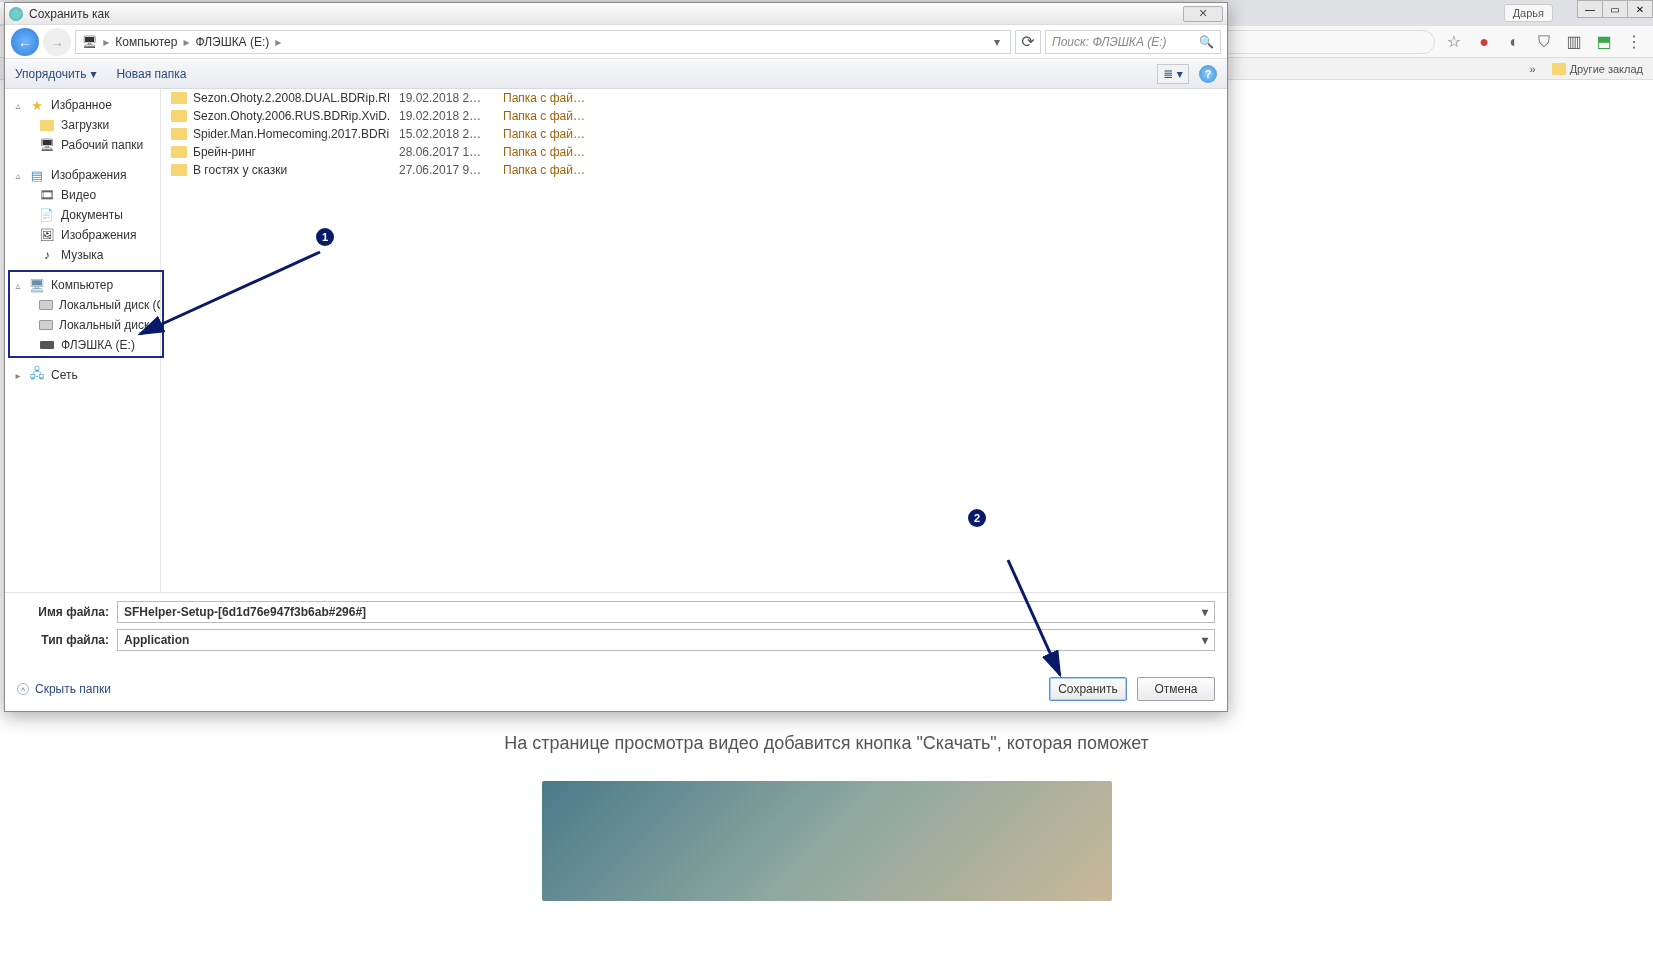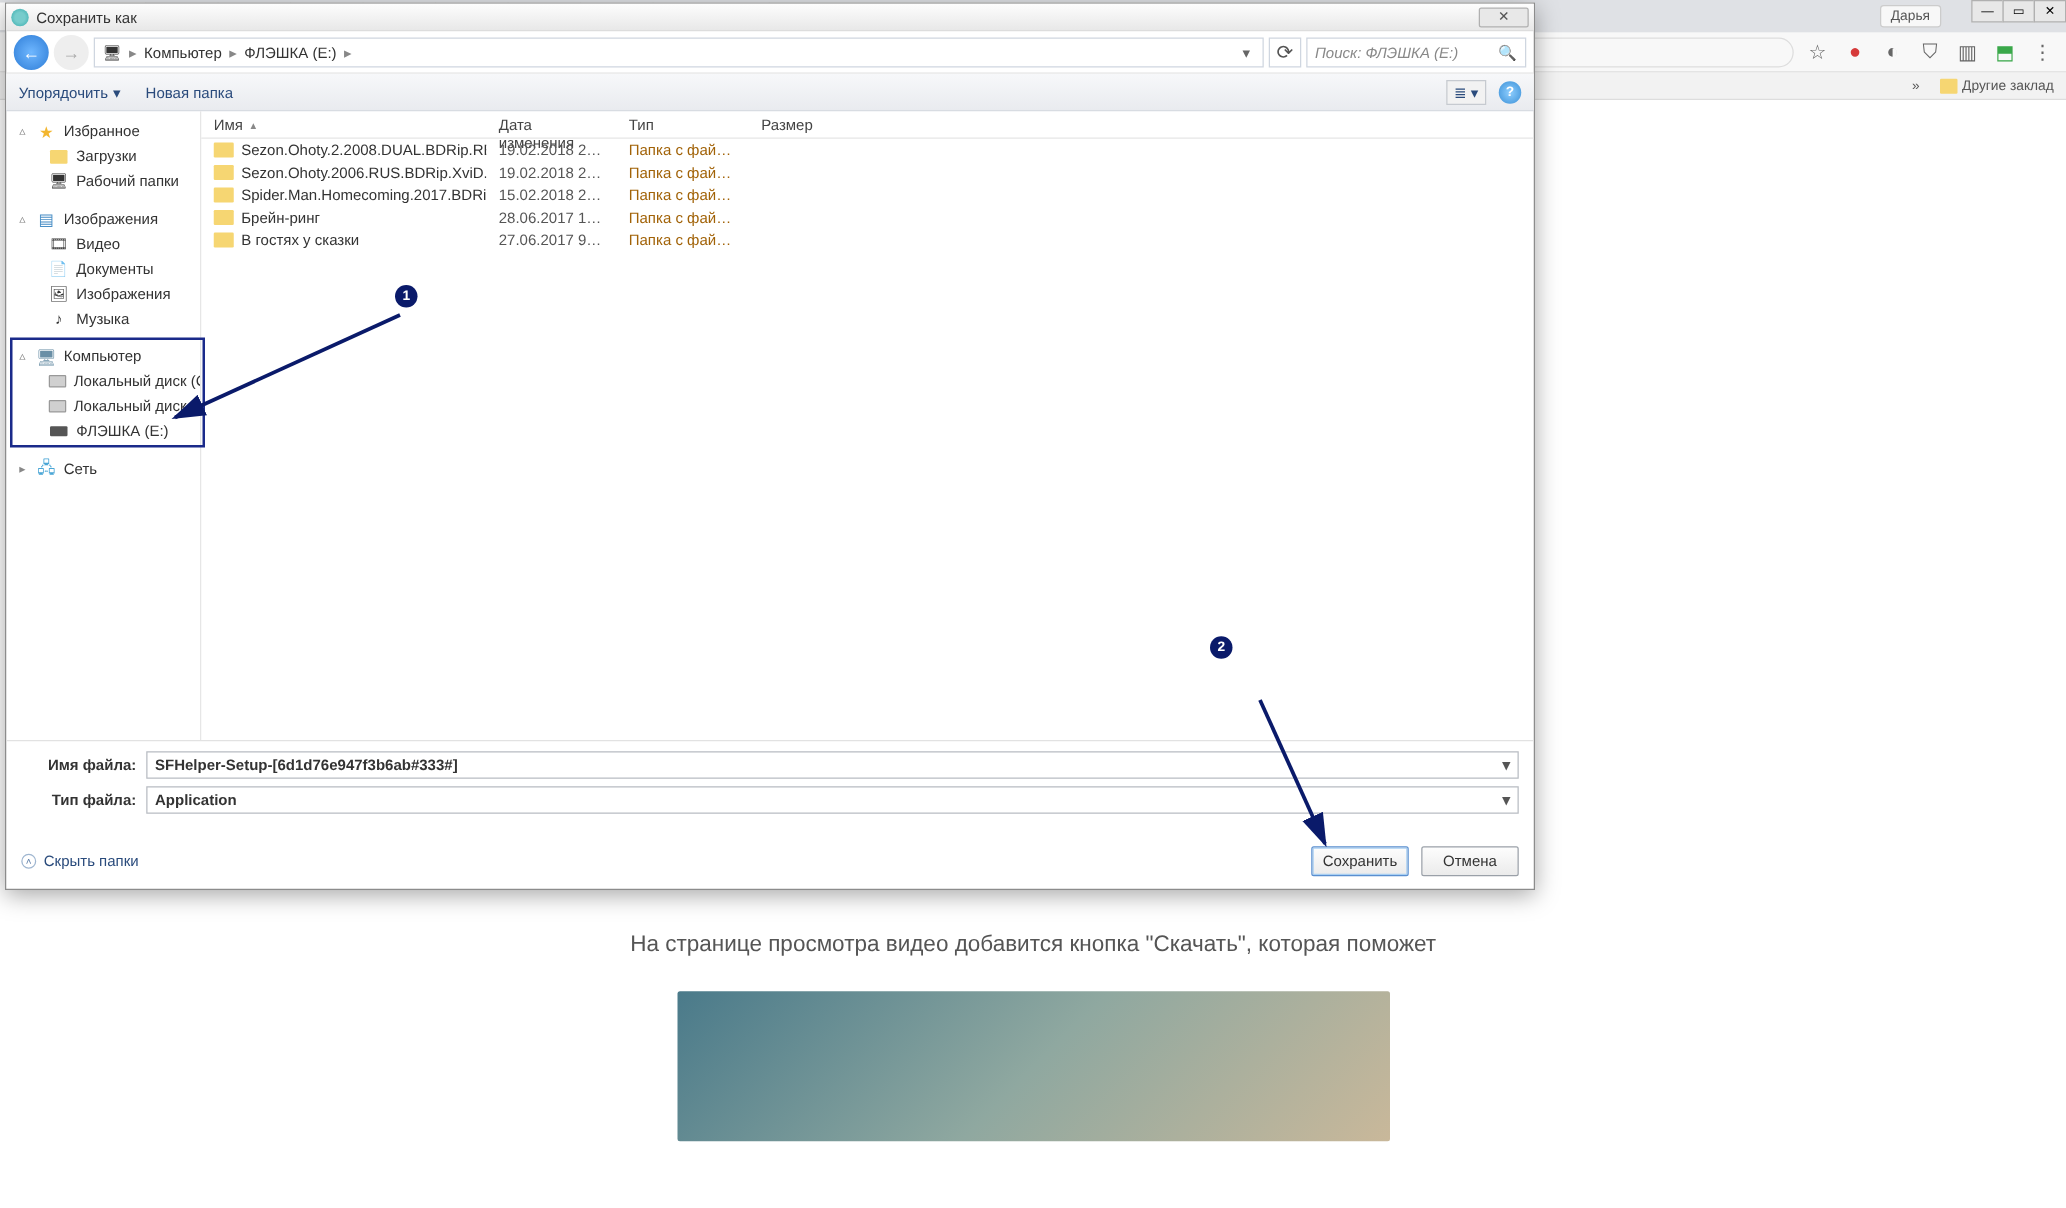--- a/index.html
+++ b/index.html
@@ -18,21 +18,21 @@
 
 .chrome-addr { position: absolute; top: 26px; left: 0; right: 0; height: 32px; background: #f8f8f8; border-bottom: 1px solid #ddd; display: flex; align-items: center; padding: 0 8px; gap: 8px; }
 .chrome-addr .nav-btn { width: 24px; height: 24px; display:flex; align-items:center; justify-content:center; color:#888; }
 .chrome-omnibox { flex: 1; height: 24px; border: 1px solid #ddd; border-radius: 12px; padding: 0 12px; font-size: 12px; color:#999; display:flex; align-items:center; }
 .chrome-addr .icon-btn { width: 22px; height: 22px; display:flex; align-items:center; justify-content:center; color:#666; }
 .chrome-bmk { position: absolute; top: 58px; left: 0; right: 0; height: 22px; background: #f2f2f2; border-bottom: 1px solid #ddd; display:flex; align-items:center; justify-content:flex-end; padding: 0 10px; font-size: 11px; color: #555; gap: 16px; }
 .chrome-bmk .folder { display:flex; align-items:center; gap:4px; }
 .chrome-bmk .folder .fico { width:14px; height:12px; background:#f6d672; border-radius:1px; }
 
 .page-body { position:absolute; top:80px; left:0; right:0; bottom:0; background:#fff; text-align:center; padding-top: 650px; }
-.page-text { font-size: 18px; color: #555; line-height: 1.5; margin: 12px auto; max-width: 700px; }
+.page-text { font-size: 18px; color: #555; line-height: 1.5; margin: 0 auto; max-width: 700px; }
 .page-img { width: 570px; height: 120px; background: linear-gradient(135deg,#4a7a8a,#8fa8a0,#c9b89a); margin: 24px auto 0; border-radius:2px; }
 
 
 .dialog { position: absolute; left: 4px; top: 2px; width: 1224px; height: 710px; background: #fff; border: 1px solid #8c8c8c; box-shadow: 0 4px 18px rgba(0,0,0,.35); display:flex; flex-direction:column; }
 .titlebar { height: 22px; background: linear-gradient(#fdfdfd,#e8e8e8); border-bottom: 1px solid #ddd; display:flex; align-items:center; padding: 0 4px; font-size: 12px; color:#333; }
 .titlebar .ico { width:14px; height:14px; margin-right:6px; border-radius:50%; background: radial-gradient(#7cc 40%, #3aa); }
 .titlebar .tb-close { margin-left:auto; width:40px; height:16px; background:#e8e8e8; border:1px solid #b0b0b0; border-radius:2px; display:flex; align-items:center; justify-content:center; font-size:11px; color:#555; }
 
 .navbar { height: 34px; display:flex; align-items:center; padding: 0 6px; gap:4px; border-bottom:1px solid #e2e2e2; }
 .nav-back, .nav-fwd { width:28px; height:28px; border-radius:50%; display:flex; align-items:center; justify-content:center; font-size:14px; }
@@ -289,29 +289,20 @@
       <div class="tree-group">
         <div class="tree-item header">
             <span class="exp">▸</span>
             <span class="tico net-ico">🖧</span>
             <span>Сеть</span>
           </div>
       </div>
     </div>
 
     <div class="list">
-      <div class="list-head">
-        <div class="col col-name sortable">
-            <span>Имя</span>
-            <span style="font-size:9px;color:#888">▴</span>
-          </div>
-        <div class="col col-date">Дата изменения</div>
-        <div class="col col-type">Тип</div>
-        <div class="col col-size">Размер</div>
-      </div>
       <div class="list-body" id="list-body">
           <div class="row">
             <div class="cell name">
               <span class="fico"></span>
               <span>Sezon.Ohoty.2.2008.DUAL.BDRip.RERip.X...</span>
             </div>
             <div class="cell date">19.02.2018 22:33</div>
             <div class="cell type">Папка с файлами</div>
             <div class="cell size"></div>
           </div>
@@ -352,21 +343,21 @@
             <div class="cell size"></div>
           </div>
         </div>
     </div>
   </div>
 
   <div class="bottom">
     <div class="field-row">
       <label>Имя файла:</label>
       <div class="combo">
-          <span>SFHelper-Setup-[6d1d76e947f3b6ab#333#]</span>
+          <span>SFHelper-Setup-[6d1d76e947f3b6ab#296#]</span>
           <span class="drop">▾</span>
         </div>
     </div>
     <div class="field-row">
       <label>Тип файла:</label>
       <div class="combo">
           <span>Application</span>
           <span class="drop">▾</span>
         </div>
     </div>

